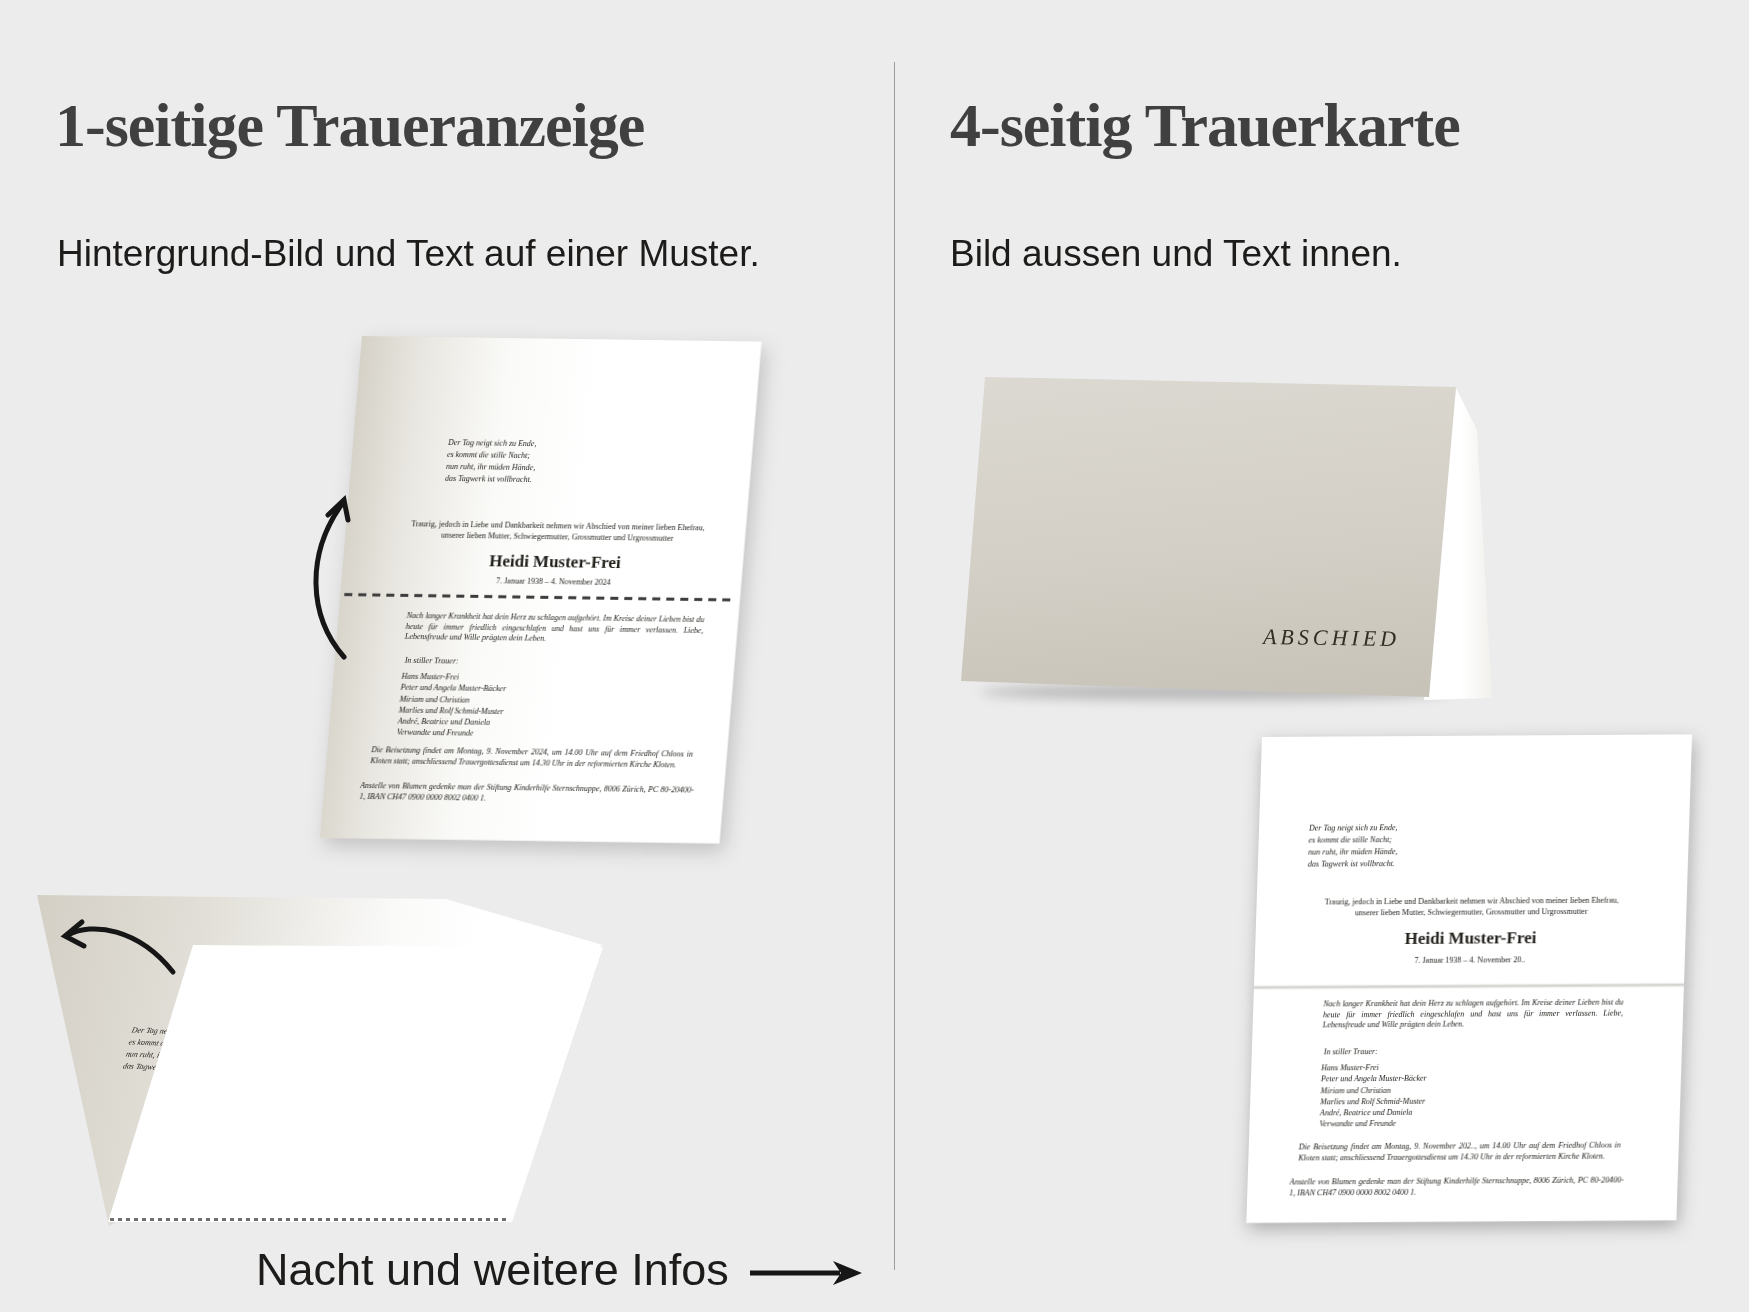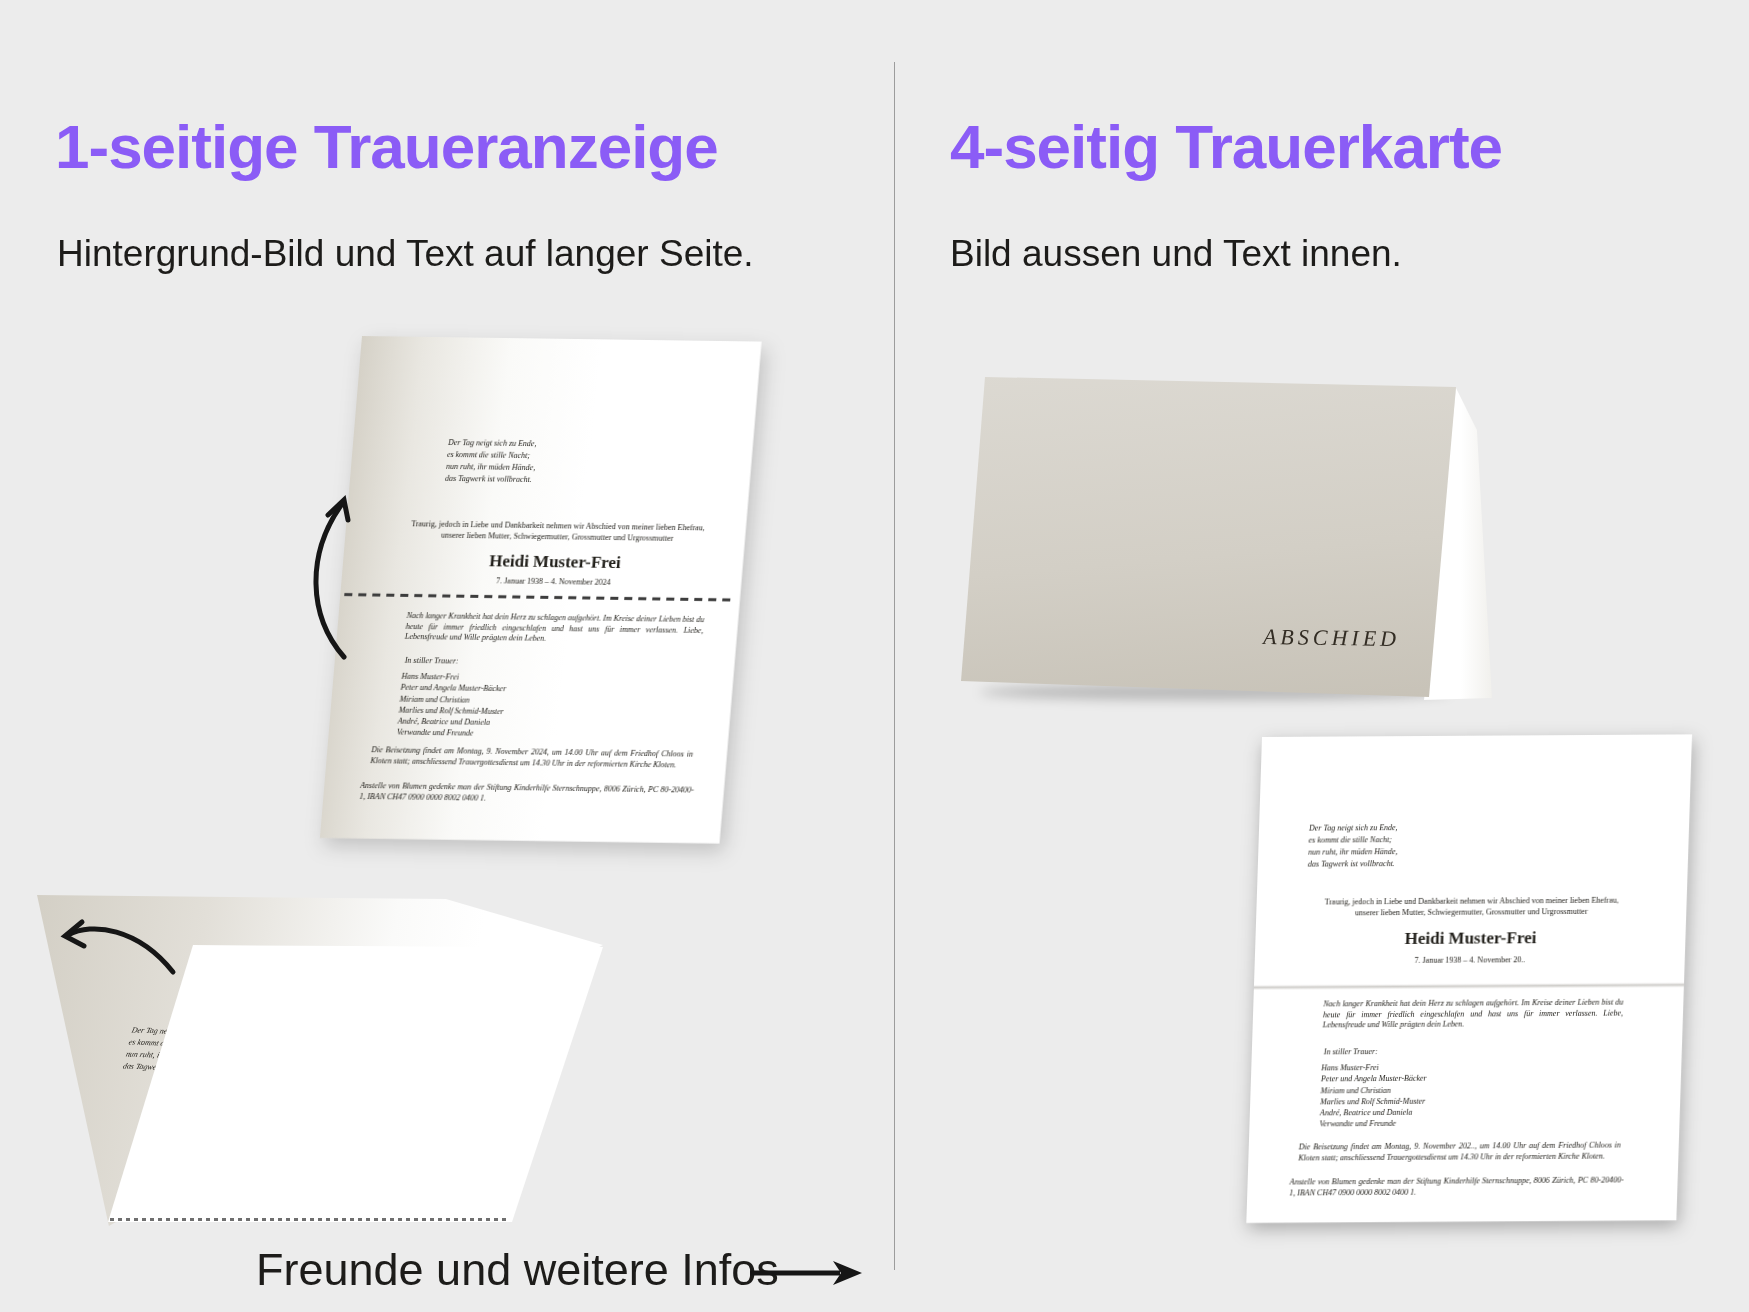--- a/index.html
+++ b/index.html
@@ -4,24 +4,24 @@
 <style>
   html,body{margin:0;padding:0;}
   body{
     width:1749px;height:1312px;position:relative;overflow:hidden;
     background:#ececec;
     font-family:"Liberation Sans", sans-serif;
   }
 
   
   .section-title{
-    position:absolute;top:69px;
-    font-family:Liberation Sans, sans-serif;
+    position:absolute;top:48px;
+    font-family:Liberation Serif, serif;
     font-weight:700;font-size:62px;letter-spacing:-1px;
-    color:#8b5cf6;white-space:nowrap;
+    color:#404040;white-space:nowrap;
   }
   .title-left{left:55px;}
   .title-right{left:950px;text-align:center;}
   .section-sub{
     position:absolute;top:196px;
     font-size:37px;color:#1d1c1a;white-space:nowrap;
   }
   .sub-left{left:57px;}
   .sub-right{left:950px;}
   .divider{
@@ -141,21 +141,21 @@
   .footer-label{
     position:absolute;left:256px;top:1244px;
     font-size:45px;color:#1d1c1a;white-space:nowrap;
   }
 </style>
 </head>
 <body>
 
 <h1 class="section-title title-left">1-seitige Traueranzeige</h1>
 <h1 class="section-title title-right">4-seitig Trauerkarte</h1>
-<p class="section-sub sub-left">Hintergrund-Bild und Text auf langer Seite.</p>
+<p class="section-sub sub-left">Hintergrund-Bild und Text auf einer Muster.</p>
 <p class="section-sub sub-right">Bild aussen und Text innen.</p>
 <div class="divider"></div>
 
 <div class="obit-card card-left">
   <div class="fold-dashed"></div>
   <div class="obit-content">
     <div class="poem">Der Tag neigt sich zu Ende,
 es kommt die stille Nacht;
 nun ruht, ihr müden Hände,
 das Tagwerk ist vollbracht.</div>
@@ -216,17 +216,17 @@
 Peter und Angela Muster-Bäcker
 Miriam und Christian
 Marlies und Rolf Schmid-Muster
 André, Beatrice und Daniela
 Verwandte und Freunde</div>
     <p class="funeral">Die Beisetzung findet am Montag, 9. November 202.., um 14.00 Uhr auf dem Friedhof Chloos in Kloten statt; anschliessend Trauergottesdienst um 14.30 Uhr in der reformierten Kirche Kloten.</p>
     <p class="donation">Anstelle von Blumen gedenke man der Stiftung Kinderhilfe Sternschnuppe, 8006 Zürich, PC 80-20400-1, IBAN CH47 0900 0000 8002 0400 1.</p>
   </div>
 </div>
 
-<div class="footer-label">Freunde und weitere Infos</div>
+<div class="footer-label">Nacht und weitere Infos</div>
 <svg class="arrow-svg arrow-footer" width="115" height="30" viewBox="0 0 115 30">
   <line x1="2" y1="15" x2="92" y2="15" stroke="#161616" stroke-width="5"></line>
   <path d="M114,15 L85,3 L93,15 L85,27 Z" fill="#161616"></path>
 </svg>
 
 </body></html>

